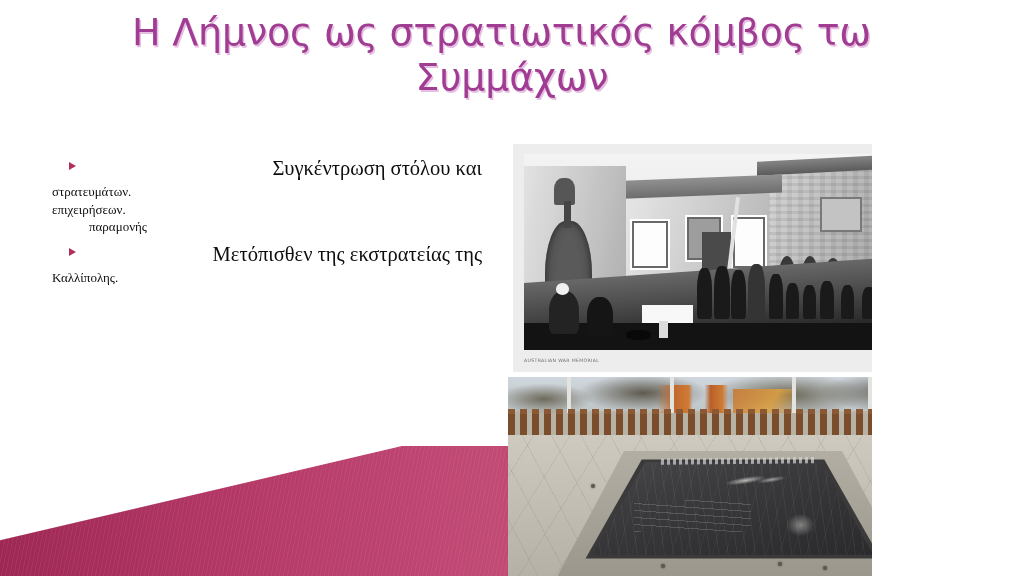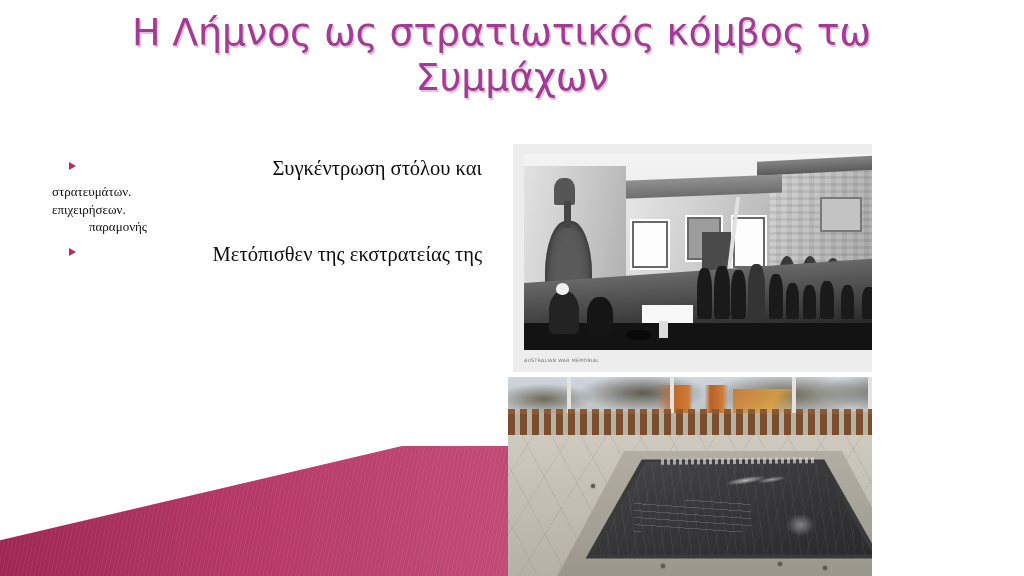--- a/index.html
+++ b/index.html
@@ -432,20 +432,21 @@
     <div class="runover">στρατευμάτων.</div>
 
     <div class="runover">επιχειρήσεων.</div>
 
     <div class="runover indent-cont">παραμονής</div>
 
     <div class="bullet-row">
       <span class="marker"></span>
       <span class="btext">Μετόπισθεν της εκστρατείας της</span>
     </div>
+    <div class="runover">Καλλίπολης.</div>
 
   </div>
 
   <div id="deco">
     <div class="band band-pink"></div>
     <div class="band band-black"></div>
     <div class="band band-magenta"></div>
   </div>
 
   <div id="photo1">

